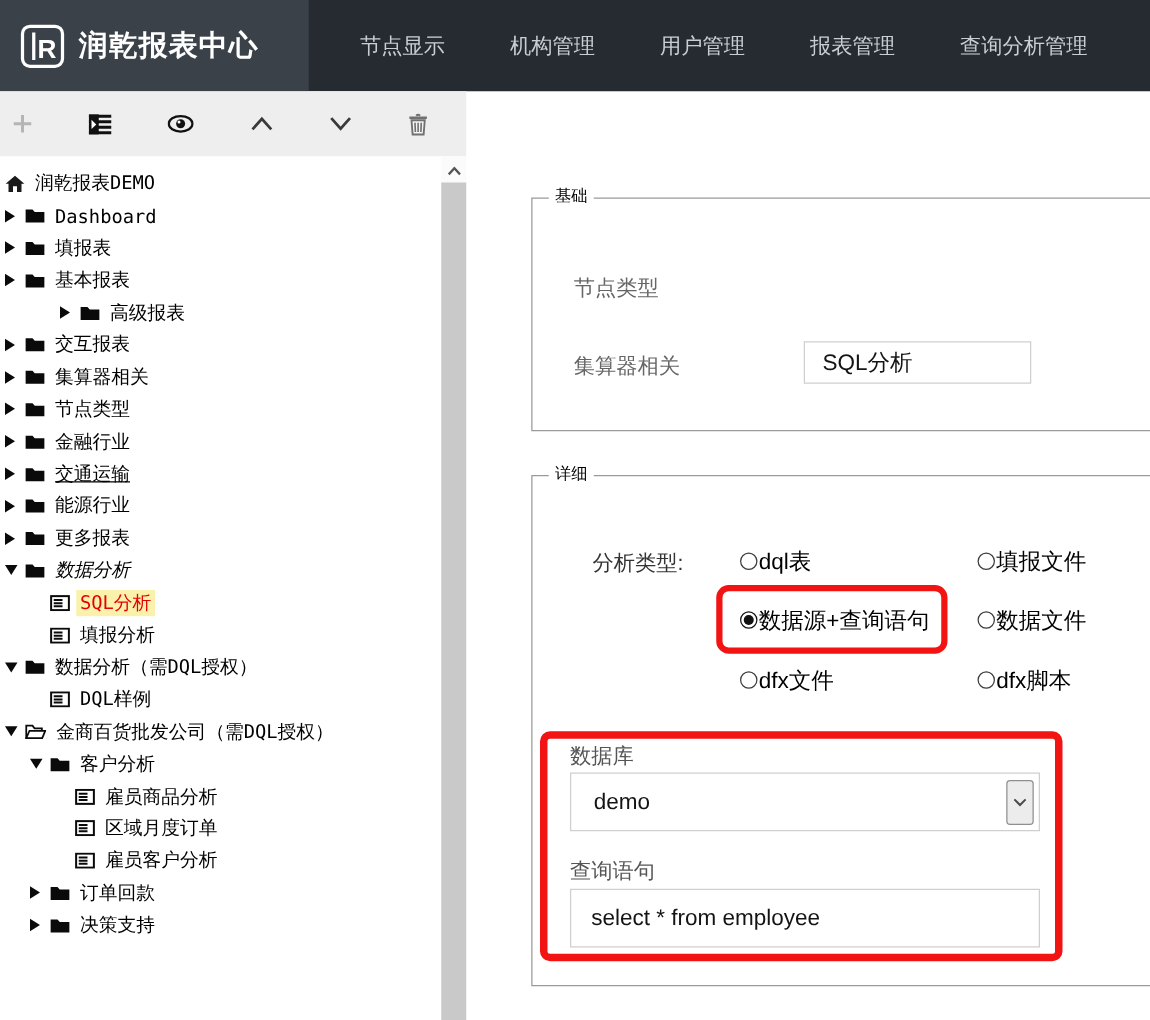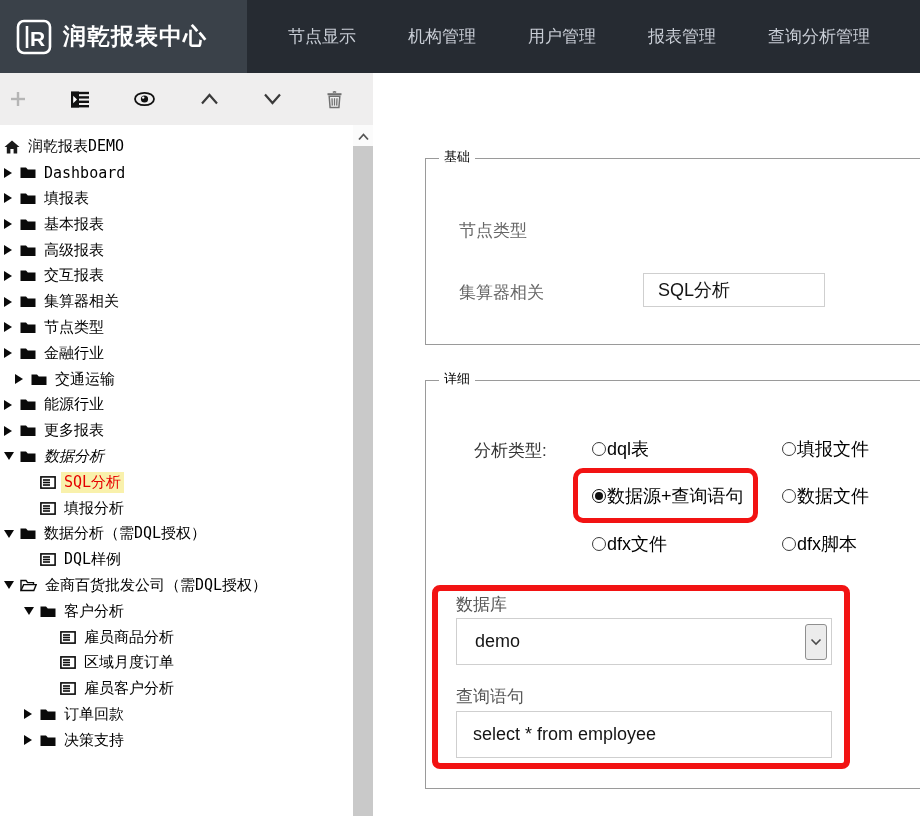--- a/index.html
+++ b/index.html
@@ -188,21 +188,21 @@
 
       <span class="tree-icon icon-folder">
         <svg width="16" height="13" viewBox="0 0 16 13">
           <path d="M0.5 12 V1.5 H6 L7.8 3.5 H15.5 V12 Z" fill="#0a0a0a"></path>
         </svg>
       </span>
 
       <span class="tree-label">基本报表</span>
     </div>
 
-    <div class="tree-row" style="padding-left: 4px;">
+    <div class="tree-row" style="padding-left: 4px; margin-left: 44px;">
       <span class="arrow-slot right"></span>
 
       <span class="tree-icon icon-folder">
         <svg width="16" height="13" viewBox="0 0 16 13">
           <path d="M0.5 12 V1.5 H6 L7.8 3.5 H15.5 V12 Z" fill="#0a0a0a"></path>
         </svg>
       </span>
 
       <span class="tree-label">高级报表</span>
     </div>
@@ -248,21 +248,21 @@
 
       <span class="tree-icon icon-folder">
         <svg width="16" height="13" viewBox="0 0 16 13">
           <path d="M0.5 12 V1.5 H6 L7.8 3.5 H15.5 V12 Z" fill="#0a0a0a"></path>
         </svg>
       </span>
 
       <span class="tree-label">金融行业</span>
     </div>
 
-    <div class="tree-row" style="padding-left: 15px;">
+    <div class="tree-row" style="padding-left: 4px; text-decoration: underline;">
       <span class="arrow-slot right"></span>
 
       <span class="tree-icon icon-folder">
         <svg width="16" height="13" viewBox="0 0 16 13">
           <path d="M0.5 12 V1.5 H6 L7.8 3.5 H15.5 V12 Z" fill="#0a0a0a"></path>
         </svg>
       </span>
 
       <span class="tree-label">交通运输</span>
     </div>

